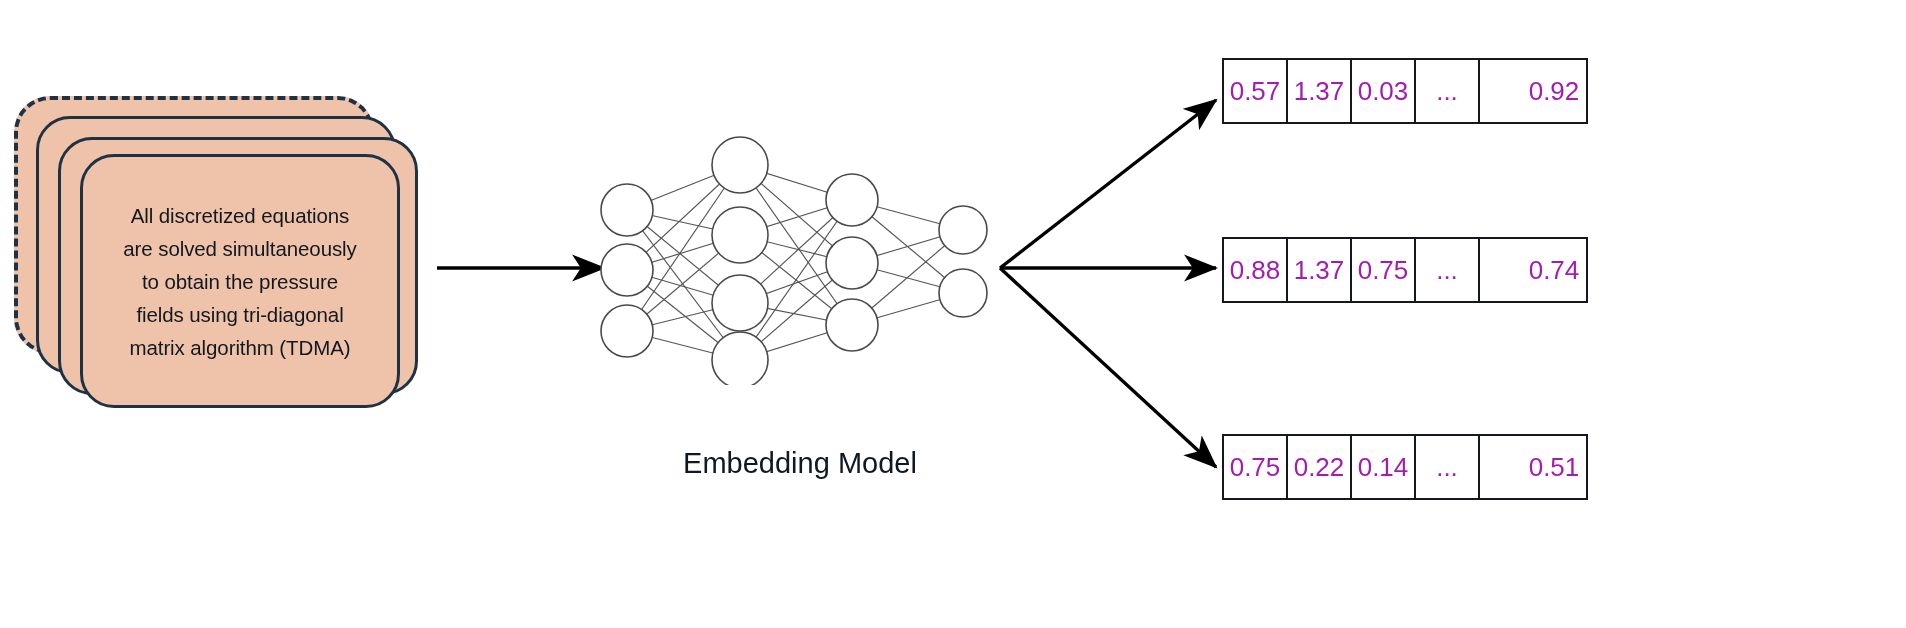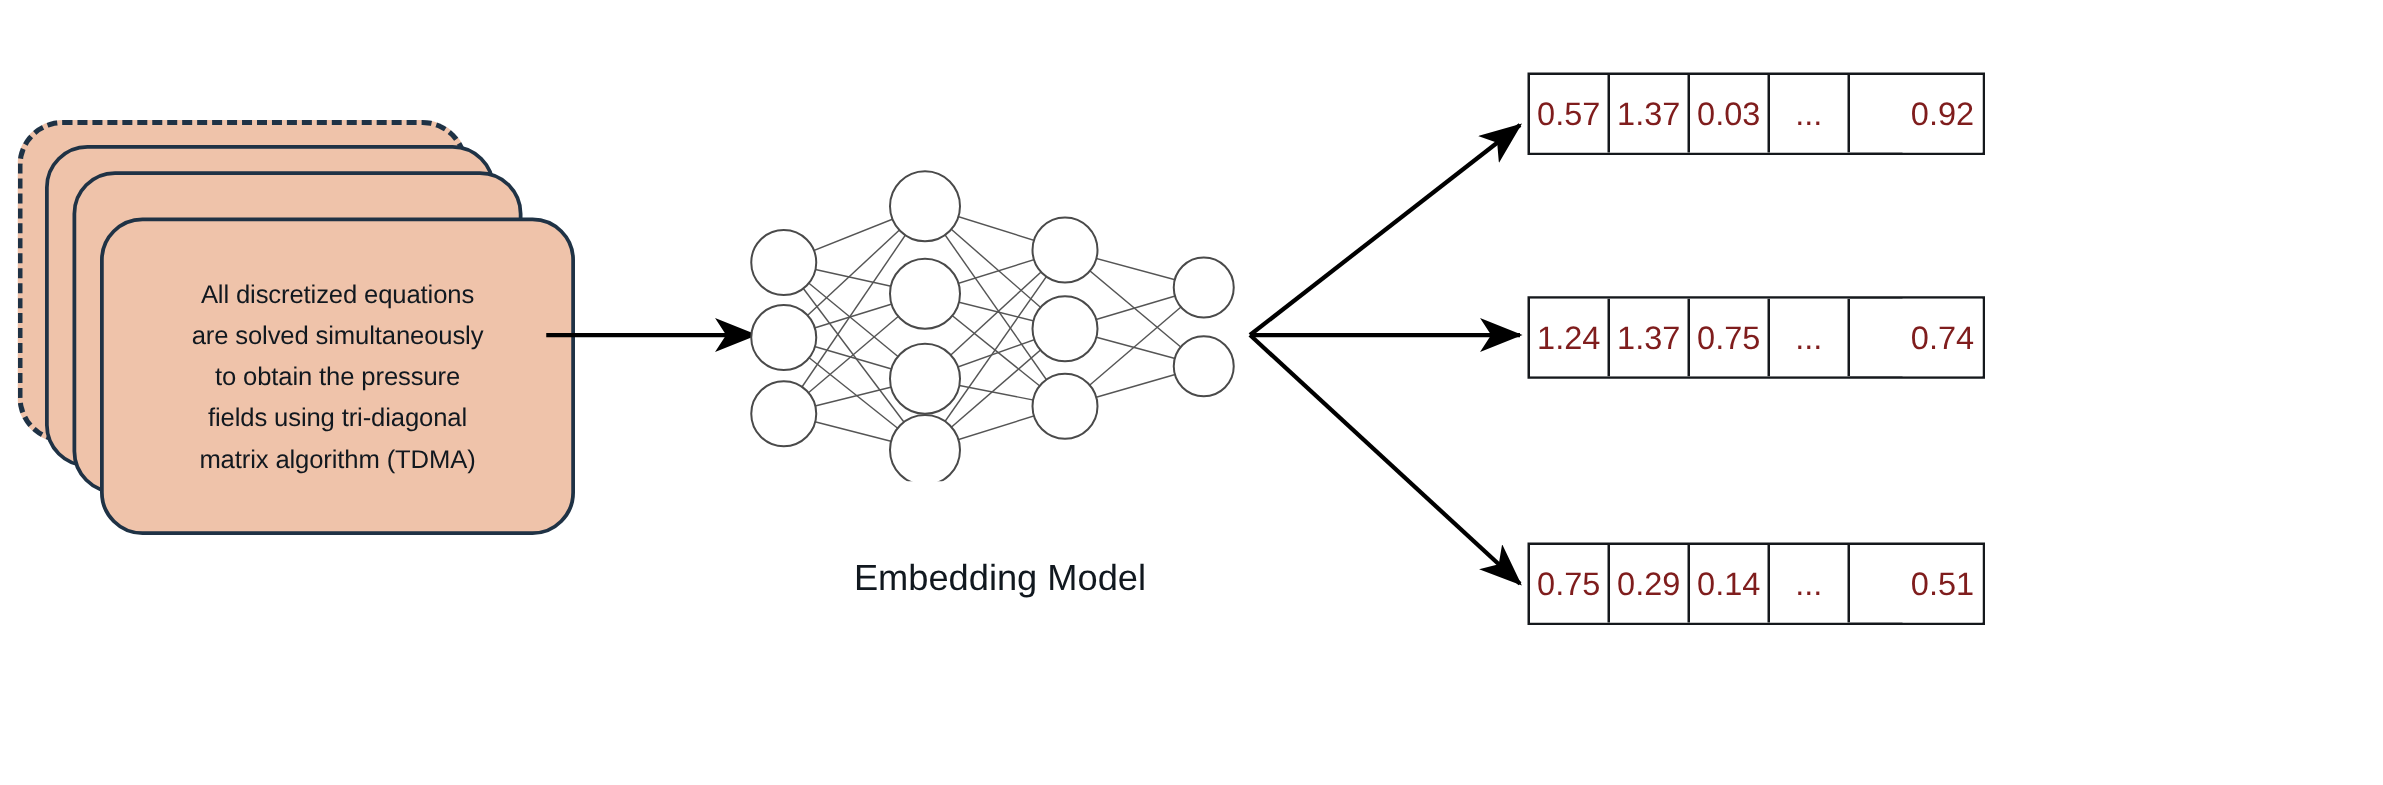--- a/index.html
+++ b/index.html
@@ -40,22 +40,22 @@
   }
   .doc-card.back2 {
     left: 22px; top: 20px;
     width: 360px; height: 258px;
   }
   .doc-card.back1 {
     left: 44px; top: 41px;
     width: 360px; height: 258px;
   }
   .doc-card.front {
-    left: 66px; top: 78px;
-    width: 380px; height: 254px;
+    left: 66px; top: 58px;
+    width: 320px; height: 254px;
     display: flex;
     align-items: center;
     justify-content: center;
   }
   #doc-text {
     color: #11181f;
     font-size: 20.5px;
     line-height: 33px;
     text-align: center;
     width: 320px;
@@ -109,21 +109,21 @@
     background: #ffffff;
   }
   .vcell {
     width: 64px;
     height: 62px;
     border-right: 2.5px solid #15181c;
     display: flex;
     align-items: center;
     justify-content: center;
     font-size: 26px;
-    color: #7f1d1d;
+    color: #a21caf;
     background: #ffffff;
   }
   .vcell:last-child { border-right: none; margin-left: 42px; }
   #vector-0 { left: 1222px; top: 58px; }
   #vector-1 { left: 1222px; top: 237px; }
   #vector-2 { left: 1222px; top: 434px; }
 </style>
 </head>
 <body>
 
@@ -216,28 +216,28 @@
 
   <div class="vector" id="vector-0">
     <div class="vcell">0.57</div>
     <div class="vcell">1.37</div>
     <div class="vcell">0.03</div>
     <div class="vcell">...</div>
     <div class="vcell">0.92</div>
   </div>
 
   <div class="vector" id="vector-1">
-    <div class="vcell">1.24</div>
+    <div class="vcell">0.88</div>
     <div class="vcell">1.37</div>
     <div class="vcell">0.75</div>
     <div class="vcell">...</div>
     <div class="vcell">0.74</div>
   </div>
 
   <div class="vector" id="vector-2">
     <div class="vcell">0.75</div>
-    <div class="vcell">0.29</div>
+    <div class="vcell">0.22</div>
     <div class="vcell">0.14</div>
     <div class="vcell">...</div>
     <div class="vcell">0.51</div>
   </div>
 
 </div>
 
 </body></html>

